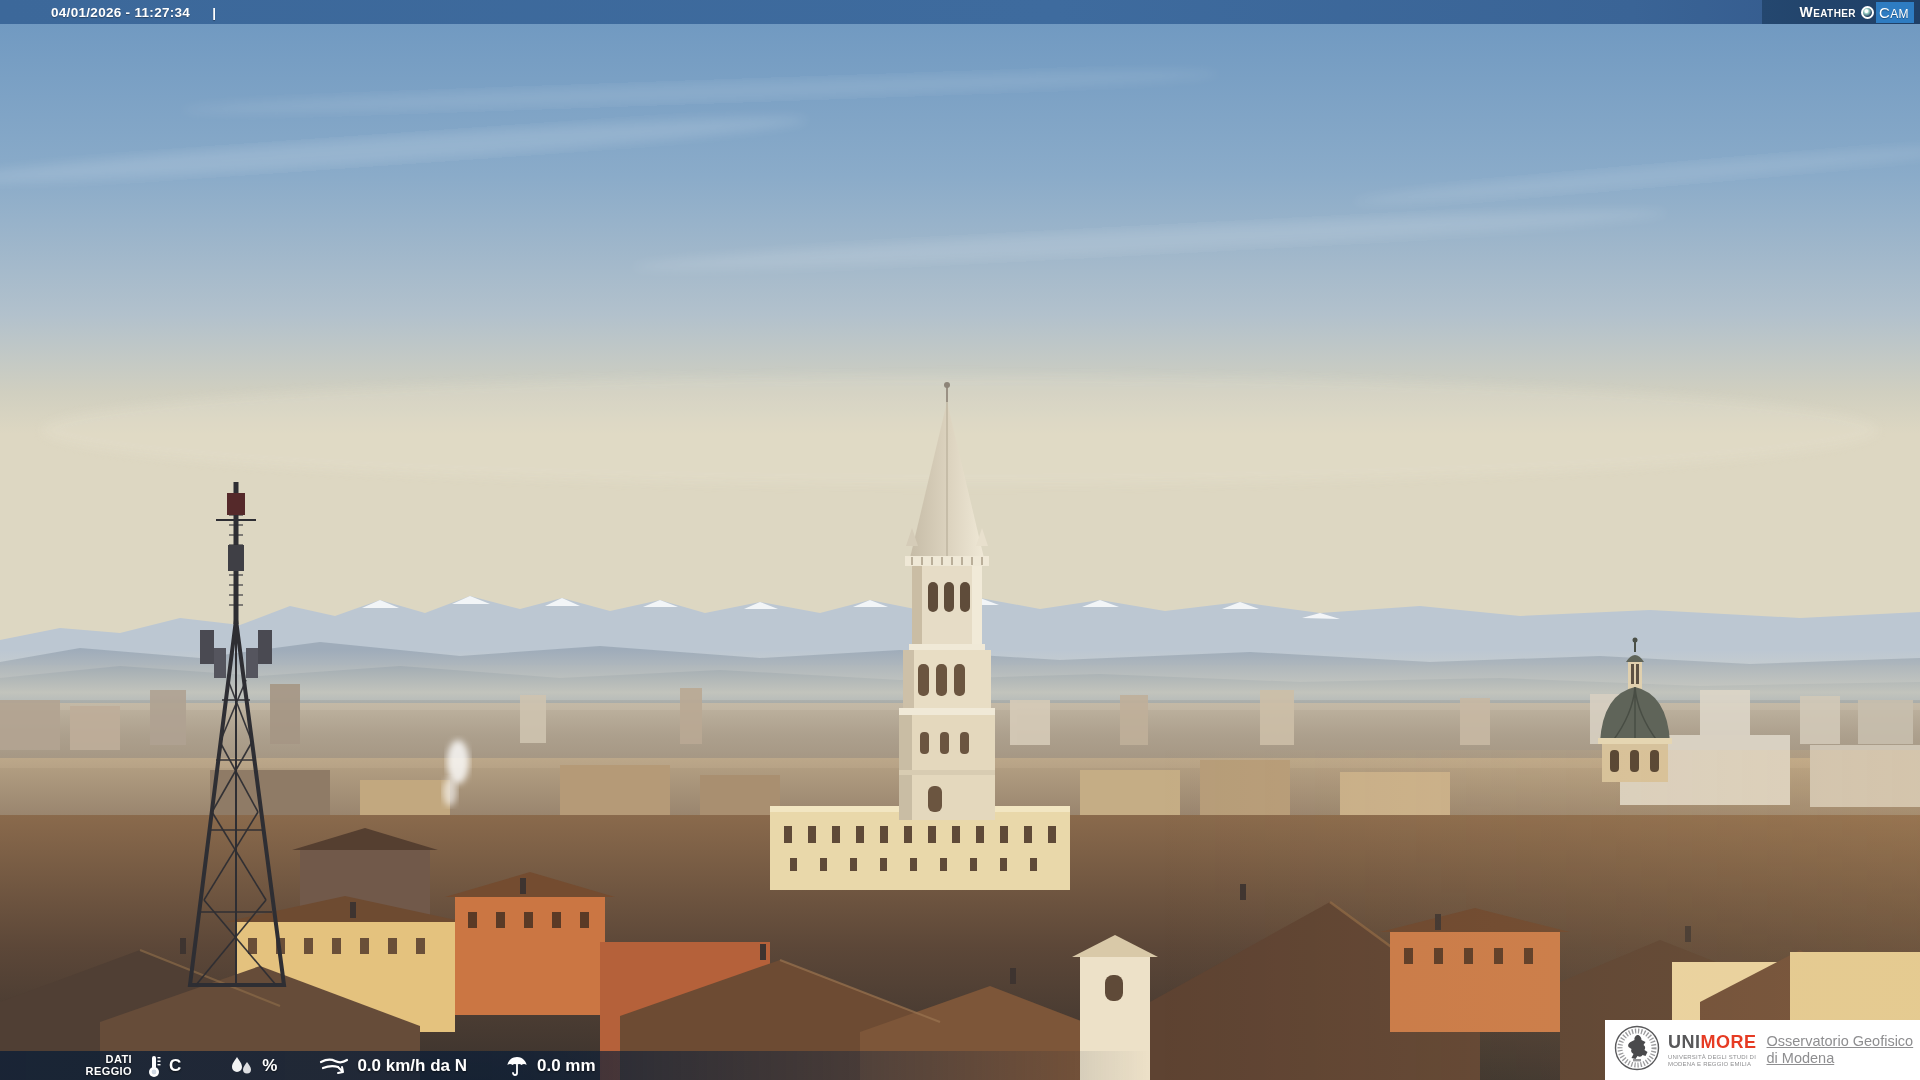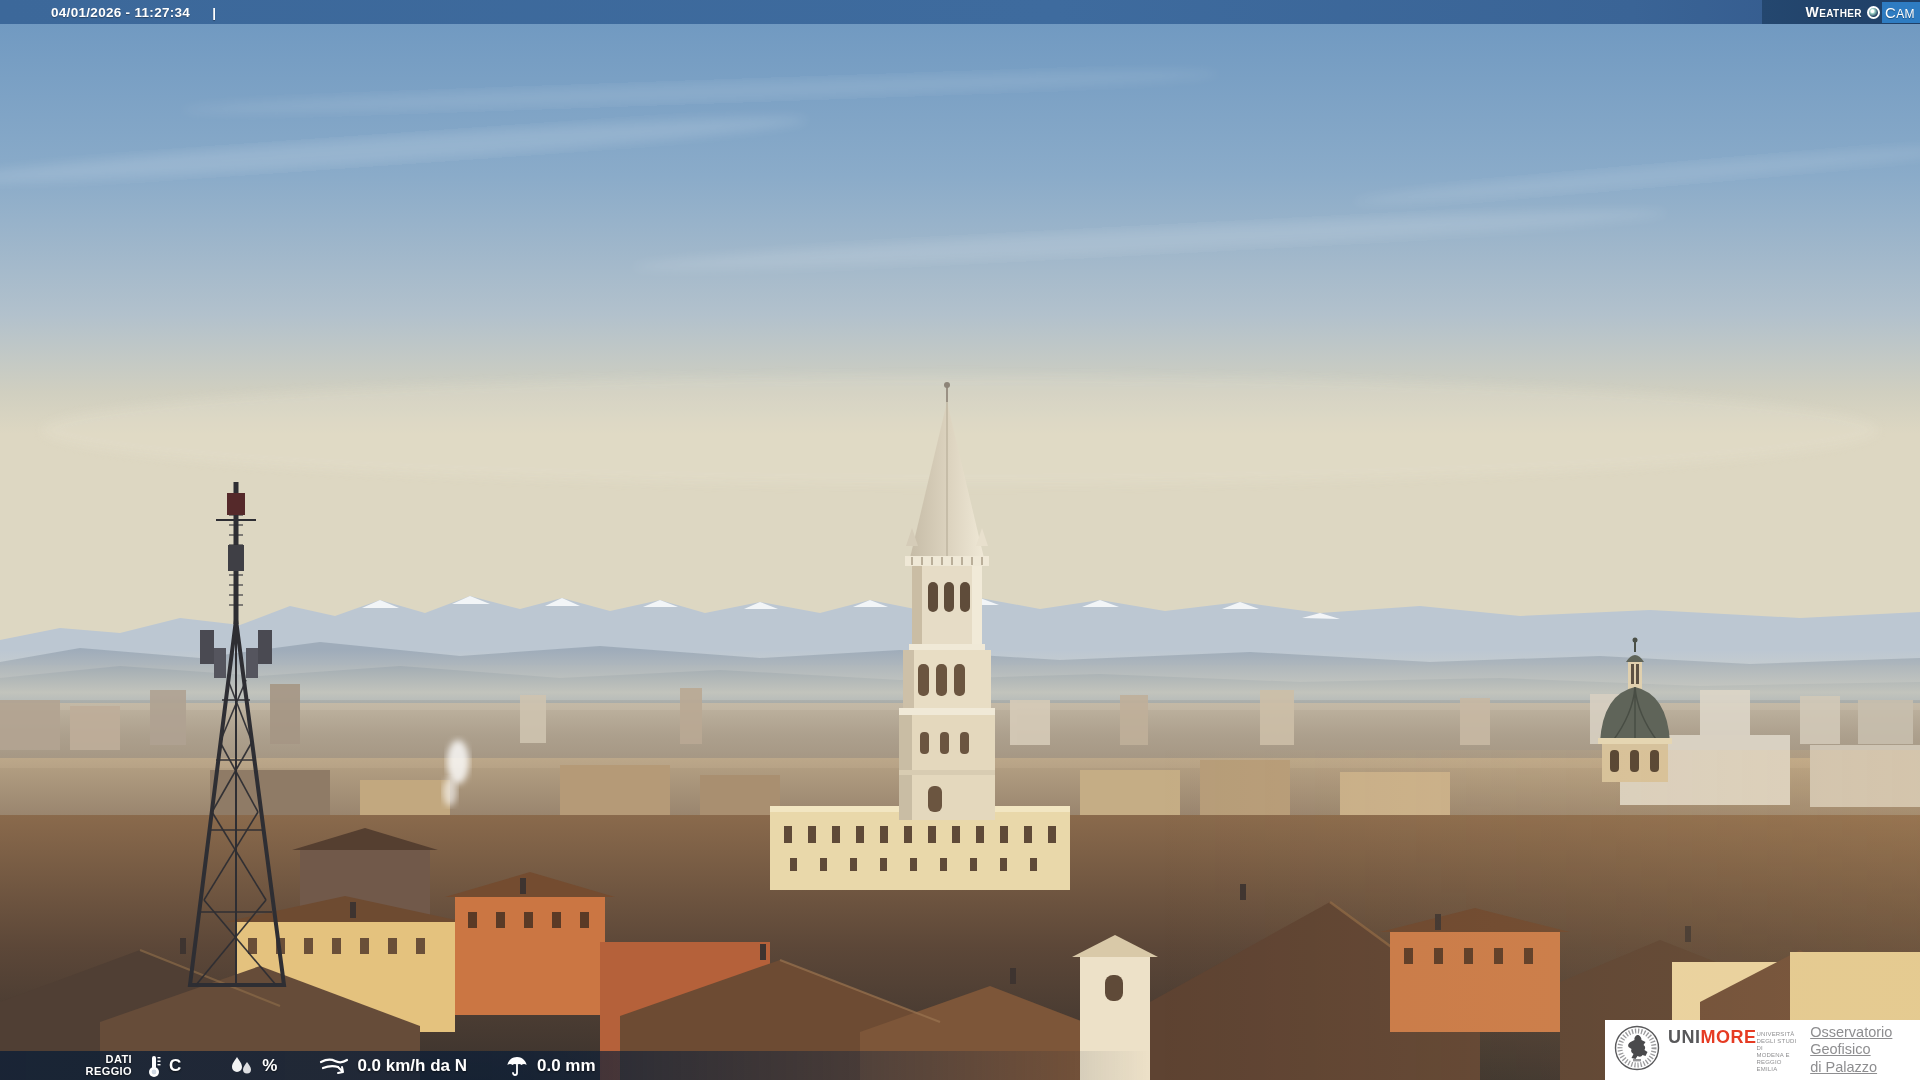--- a/index.html
+++ b/index.html
@@ -21,21 +21,21 @@
     z-index:30;
   }
   .topbar .dt { margin-left:51px; white-space:nowrap; }
   .topbar .sep { margin-left:22px; font-weight:bold; }
   .topbar .title { margin-left:30px; white-space:nowrap; }
 
   .wcam {
     position:absolute; right:0; top:0; height:24px; width:158px;
     background:linear-gradient(90deg,#24476f 0%, #1f3f66 100%);
     display:flex; align-items:center; justify-content:flex-end;
-    padding-right:0; cursor:pointer;
+    padding-right:6px; cursor:pointer;
   }
   .wcam .w1 { color:#fff; font-weight:bold; font-size:10px; letter-spacing:.4px; text-transform:uppercase; }
   .wcam .w1::first-letter { font-size:14px; }
   .wcam .lens {
     width:13px; height:13px; border-radius:50%;
     background:radial-gradient(circle at 38% 35%, #ffffff 0 18%, #9fd4c8 30%, #1e3c5e 70%);
     border:2px solid #fff; margin:0 2px 0 5px; flex:0 0 auto;
   }
   .wcam .w2box {
     background:#2e7cc2; color:#fff; font-weight:normal; font-size:12px;
@@ -62,21 +62,21 @@
   .mi-wind   { margin-left:42px; margin-right:8px; }
   .mi-umb    { margin-left:38px; margin-right:8px; }
 
   
   .logobox {
     position:absolute; right:0; bottom:0; width:315px; height:60px;
     background:#ffffff; z-index:40;
     display:flex; align-items:center; cursor:pointer;
   }
   .logobox .seal { margin-left:9px; flex:0 0 auto; }
-  .brandcol { margin-left:8px; display:flex; justify-content:center; }
+  .brandcol { margin-left:8px; display:flex; flex-direction:column; justify-content:center; }
   .brandword { font-size:18px; font-weight:bold; letter-spacing:.5px; line-height:18px; }
   .brandword .uni { color:#58585a; }
   .brandword .more { color:#e63b23; }
   .brandsub { margin-top:3px; font-size:6px; line-height:7px; color:#8f8f91; letter-spacing:.2px; }
   .obscol { margin-left:10px; color:#8e8e90; font-size:14.5px; line-height:17.5px;text-decoration:underline; }
 </style>
 </head>
 <body>
 
 <div id="stage">
@@ -461,17 +461,17 @@
       <span class="brandword">
         <span class="uni">UNI</span><span class="more">MORE</span>
       </span>
       <span class="brandsub">
         <div>UNIVERSITÀ DEGLI STUDI DI</div>
         <div>MODENA E REGGIO EMILIA</div>
       </span>
     </span>
     <span class="obscol">
       <div>Osservatorio Geofisico</div>
-      <div>di Palazzo</div>
+      <div>di Modena</div>
     </span>
   </div>
 
 </div>
 
 </body></html>

